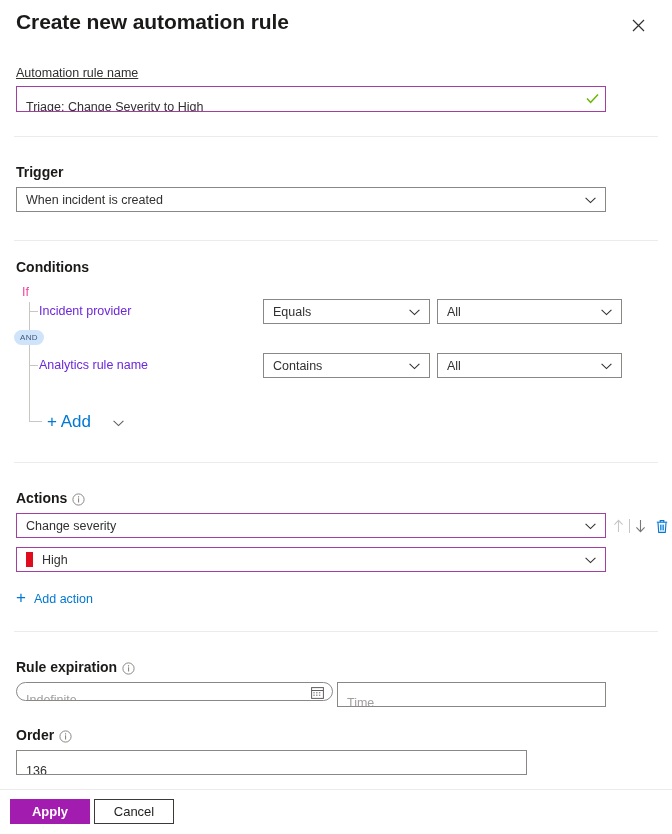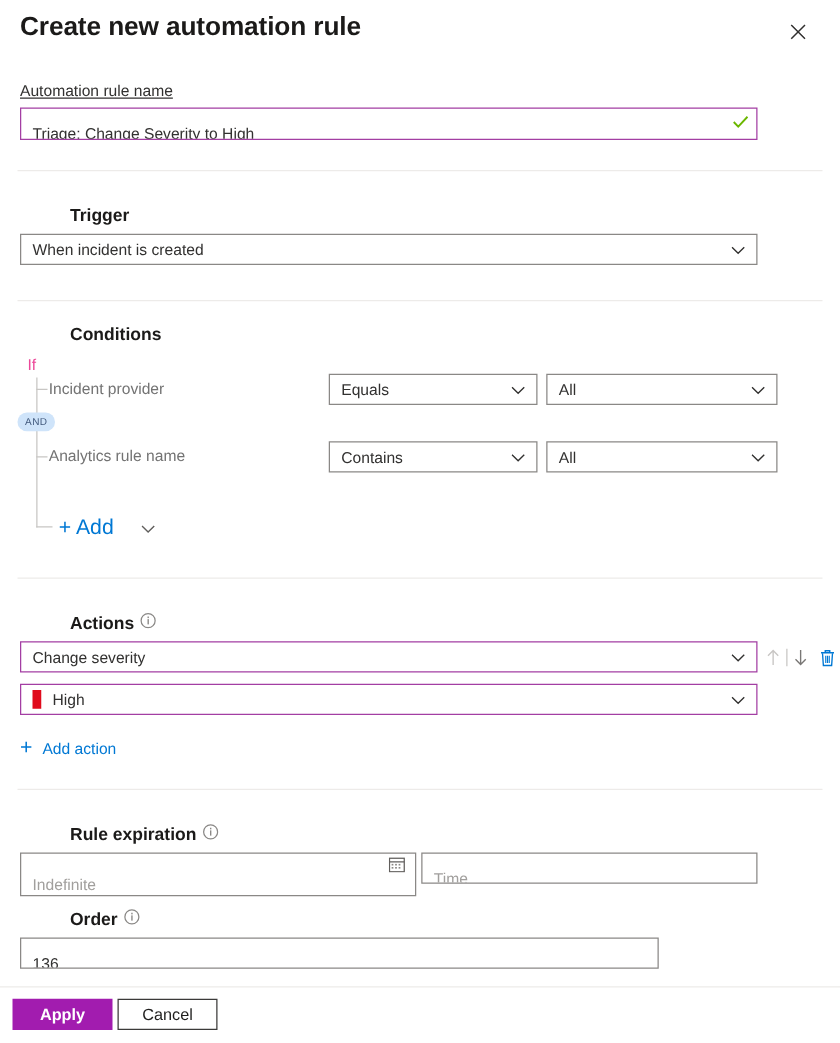--- a/index.html
+++ b/index.html
@@ -71,23 +71,22 @@
     white-space: nowrap;
   }
   .section-head {
     position: absolute;
     left: 16px;
     font-size: 14px;
     font-weight: 700;
     color: #1b1a19;
     white-space: nowrap;
     display: flex;
-    align-items: flex-start;
+    align-items: flex-end;
     gap: 5px;
-    margin-left: 40px;
   }
   .info-icon {
     display: inline-flex;
     width: 13px;
     height: 13px;
     vertical-align: middle;
   }
 
   
   .txt {
@@ -177,21 +176,21 @@
     left: 29px;
     top: 421px;
     width: 13px;
     height: 1px;
     background: #c8c6c4;
   }
   .cond-name {
     position: absolute;
     left: 39px;
     font-size: 12.5px;
-    color: #737373;
+    color: #6d28d9;
     white-space: nowrap;
     text-align: center;
   }
   .and-pill {
     position: absolute;
     left: 14px;
     top: 330px;
     width: 30px;
     height: 15px;
     border-radius: 8px;
@@ -481,21 +480,21 @@
     <span>Rule expiration</span>
     <span class="info-icon">
       <svg width="13" height="13" viewBox="0 0 13 13" aria-hidden="true">
         <circle cx="6.5" cy="6.5" r="5.6" stroke="#8a8886" stroke-width="1" fill="none"></circle>
         <rect x="6" y="5.3" width="1.1" height="4.2" fill="#8a8886"></rect>
         <rect x="6" y="3.2" width="1.1" height="1.3" fill="#8a8886"></rect>
       </svg>
     </span>
   </div>
 
-  <input class="txt" style="left: 16px; top: 682px; width: 317px; height: 35px;" placeholder="Indefinite">
+  <input class="txt" style="left: 16px; top: 682px; width: 317px; height: 19px; border-radius: 11px;" placeholder="Indefinite">
   <span class="cal-icon" style="left:311px; top:694px;">
     <svg width="13" height="13" viewBox="0 0 13 13" aria-hidden="true">
       <rect x="0.6" y="1.6" width="11.8" height="10.8" stroke="#605e5c" stroke-width="1" fill="none"></rect>
       <path d="M0.6 4.5 H12.4" stroke="#605e5c" stroke-width="1" fill="none"></path>
       <rect x="2.3" y="6.1" width="1.4" height="1.3" fill="#8a8886"></rect>
       <rect x="5.1" y="6.1" width="1.4" height="1.3" fill="#8a8886"></rect>
       <rect x="7.9" y="6.1" width="1.4" height="1.3" fill="#8a8886"></rect>
       <rect x="2.3" y="8.6" width="1.4" height="1.3" fill="#8a8886"></rect>
       <rect x="5.1" y="8.6" width="1.4" height="1.3" fill="#8a8886"></rect>
       <rect x="7.9" y="8.6" width="1.4" height="1.3" fill="#8a8886"></rect>

